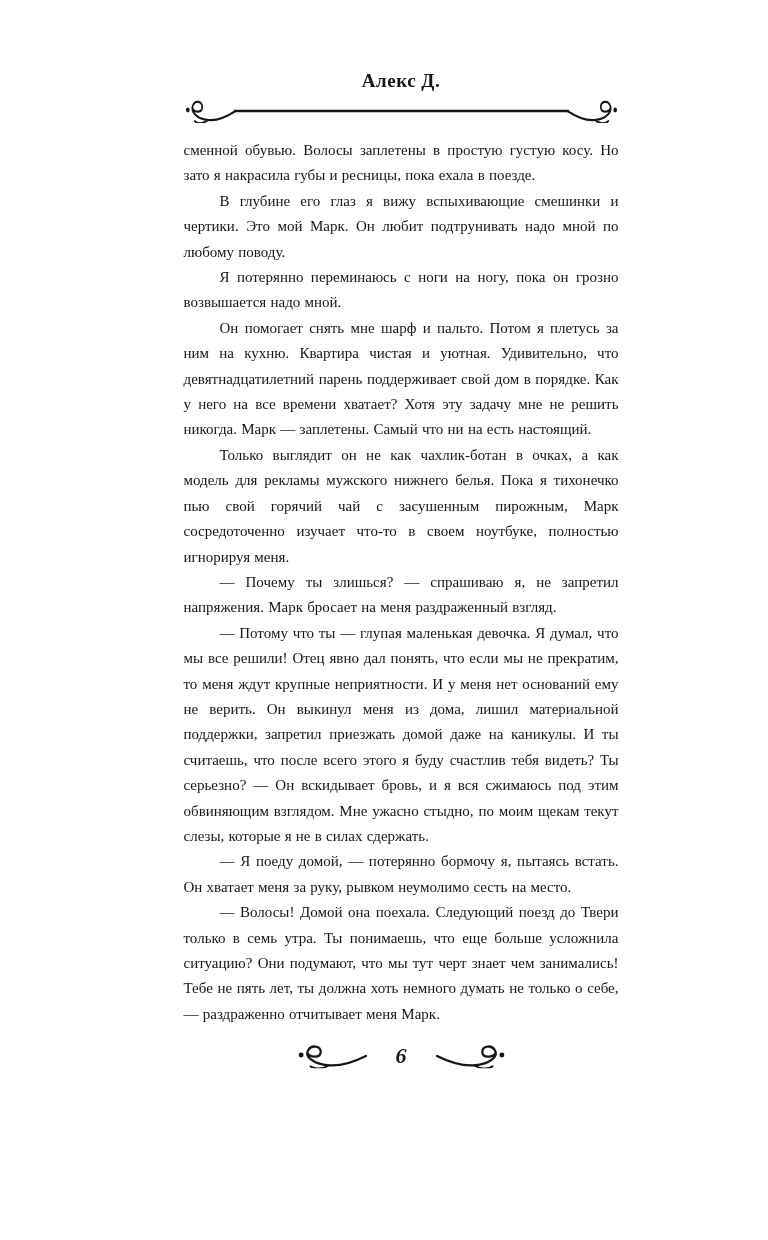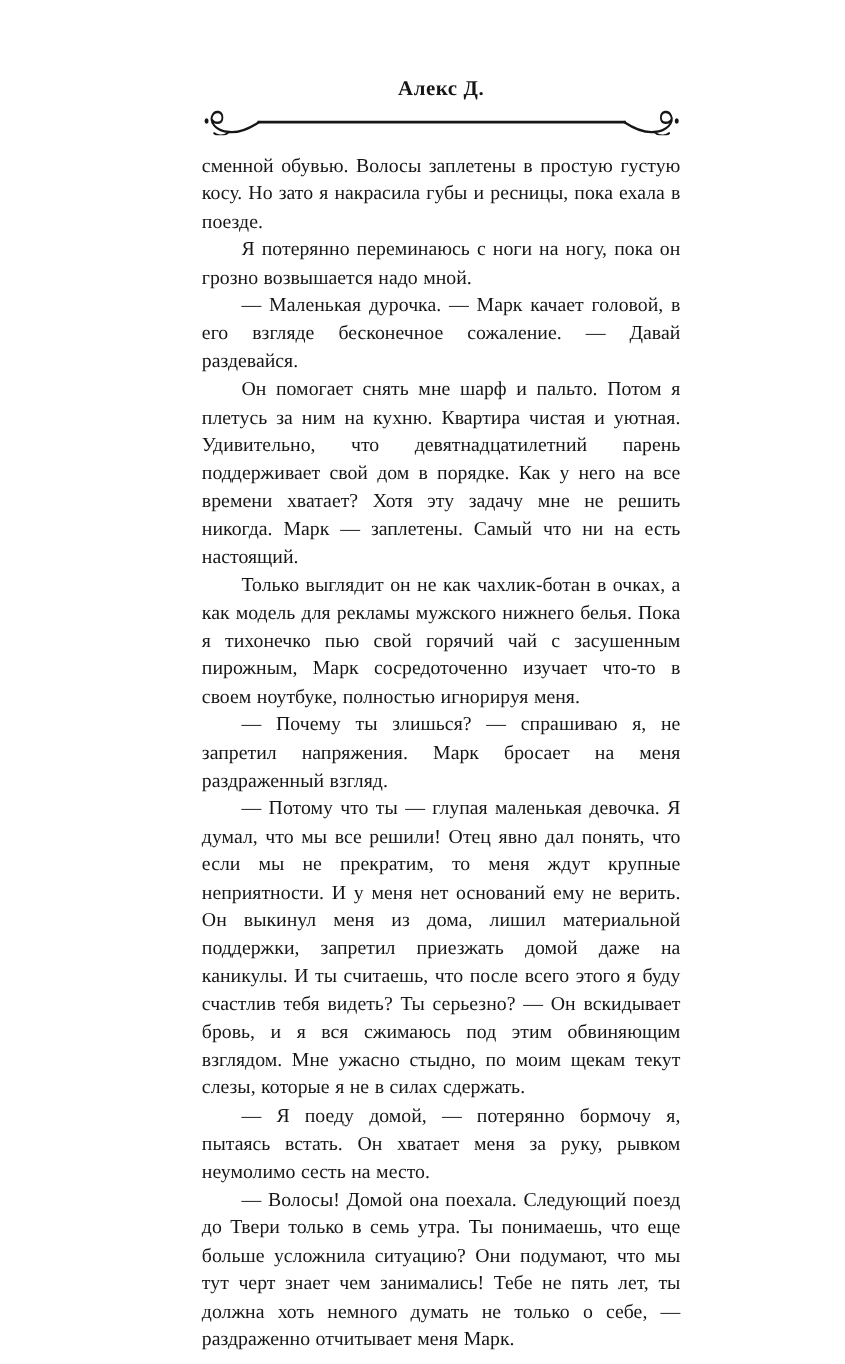--- a/index.html
+++ b/index.html
@@ -27,21 +27,21 @@
     margin: 0 0 6px 0;
   }
   .header-divider {
     display: block;
     width: 100%;
     height: 26px;
     margin: 0 0 14px 0;
   }
   .body-text p {
     margin: 0;
-    font-size: 18px;
+    font-size: 15px;
     line-height: 25.4px;
     text-align: justify;
     text-indent: 36px;
     hyphens: auto;
     -webkit-hyphens: auto;
     word-spacing: 0.5px;
   }
   .body-text p.no-indent {
     text-indent: 0;
   }
@@ -85,22 +85,22 @@
     <g transform="translate(0 1)">
       <use href="#swirl" x="0" y="0" width="70" height="24"></use>
     </g>
     <g transform="translate(574 1) scale(-1 1)">
       <use href="#swirl" x="0" y="0" width="70" height="24"></use>
     </g>
   </svg>
 
   <div class="body-text">
     <p class="no-indent">сменной обувью. Волосы заплетены в простую густую косу. Но зато я накрасила губы и ресницы, пока ехала в поезде.</p>
+    <p>В глубине его глаз я вижу вспыхивающие смешинки и чертики. Это мой Марк. Он любит подтрунивать надо мной по любому поводу.</p>
     <p>Я потерянно переминаюсь с ноги на ногу, пока он грозно возвышается надо мной.</p>
-    <p>— Маленькая дурочка. — Марк качает головой, в его взгляде бесконечное сожаление. — Давай раздевайся.</p>
     <p>Он помогает снять мне шарф и пальто. Потом я плетусь за ним на кухню. Квартира чистая и уютная. Удивительно, что девятнадцатилетний парень поддерживает свой дом в порядке. Как у него на все времени хватает? Хотя эту задачу мне не решить никогда. Марк — заплетены. Самый что ни на есть настоящий.</p>
     <p>Только выглядит он не как чахлик-ботан в очках, а как модель для рекламы мужского нижнего белья. Пока я тихонечко пью свой горячий чай с засушенным пирожным, Марк сосредоточенно изучает что-то в своем ноутбуке, полностью игнорируя меня.</p>
     <p>— Почему ты злишься? — спрашиваю я, не запретил напряжения. Марк бросает на меня раздраженный взгляд.</p>
     <p>— Потому что ты — глупая маленькая девочка. Я думал, что мы все решили! Отец явно дал понять, что если мы не прекратим, то меня ждут крупные неприятности. И у меня нет оснований ему не верить. Он выкинул меня из дома, лишил материальной поддержки, запретил приезжать домой даже на каникулы. И ты считаешь, что после всего этого я буду счастлив тебя видеть? Ты серьезно? — Он вскидывает бровь, и я вся сжимаюсь под этим обвиняющим взглядом. Мне ужасно стыдно, по моим щекам текут слезы, которые я не в силах сдержать.</p>
     <p>— Я поеду домой, — потерянно бормочу я, пытаясь встать. Он хватает меня за руку, рывком неумолимо сесть на место.</p>
     <p>— Волосы! Домой она поехала. Следующий поезд до Твери только в семь утра. Ты понимаешь, что еще больше усложнила ситуацию? Они подумают, что мы тут черт знает чем занимались! Тебе не пять лет, ты должна хоть немного думать не только о себе, — раздраженно отчитывает меня Марк.</p>
   </div>
 
   <div class="page-footer">
     <svg class="footer-ornament" viewBox="0 0 70 24">

